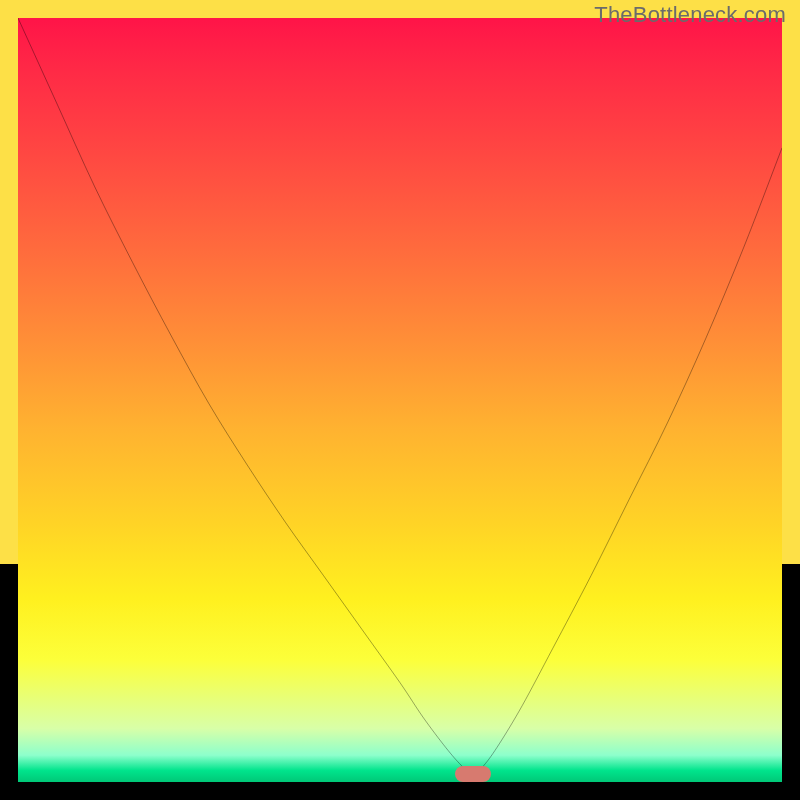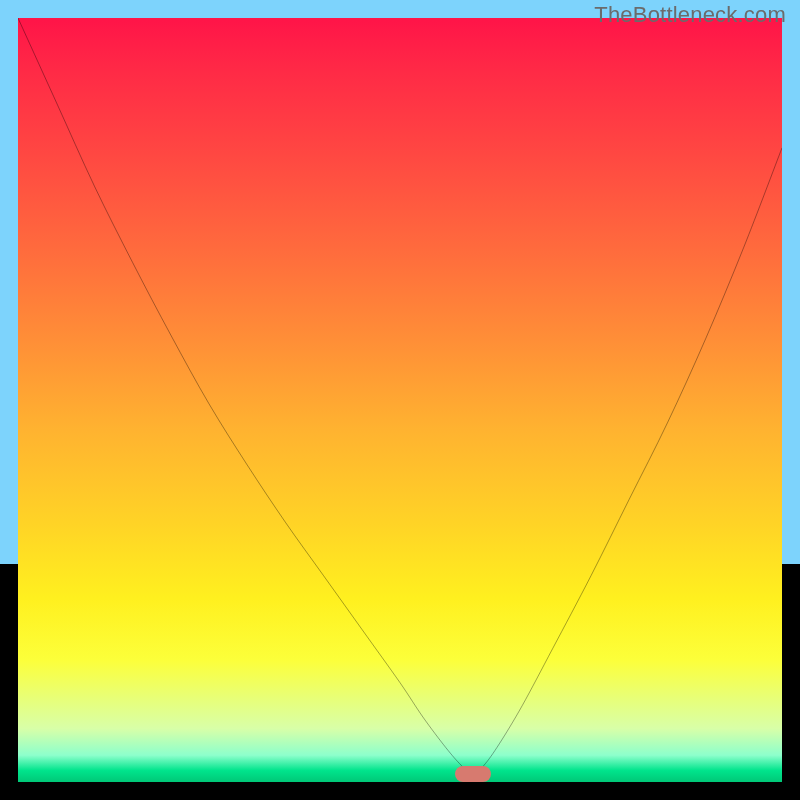--- a/index.html
+++ b/index.html
@@ -8,21 +8,21 @@
     width: 800px;
     height: 800px;
     background: #000;
     overflow: hidden;
     font-family: Arial, Helvetica, sans-serif;
   }
   .stage {
     position: relative;
     width: 800px;
     height: 564px;
-    background: #7dd3fc;
+    background: #fde047;
   }
   .plot-area {
     position: absolute;
     left: 18px;
     top: 18px;
     width: 764px;
     height: 764px;
     background: linear-gradient(
       to bottom,
       #ff1448 0%,

